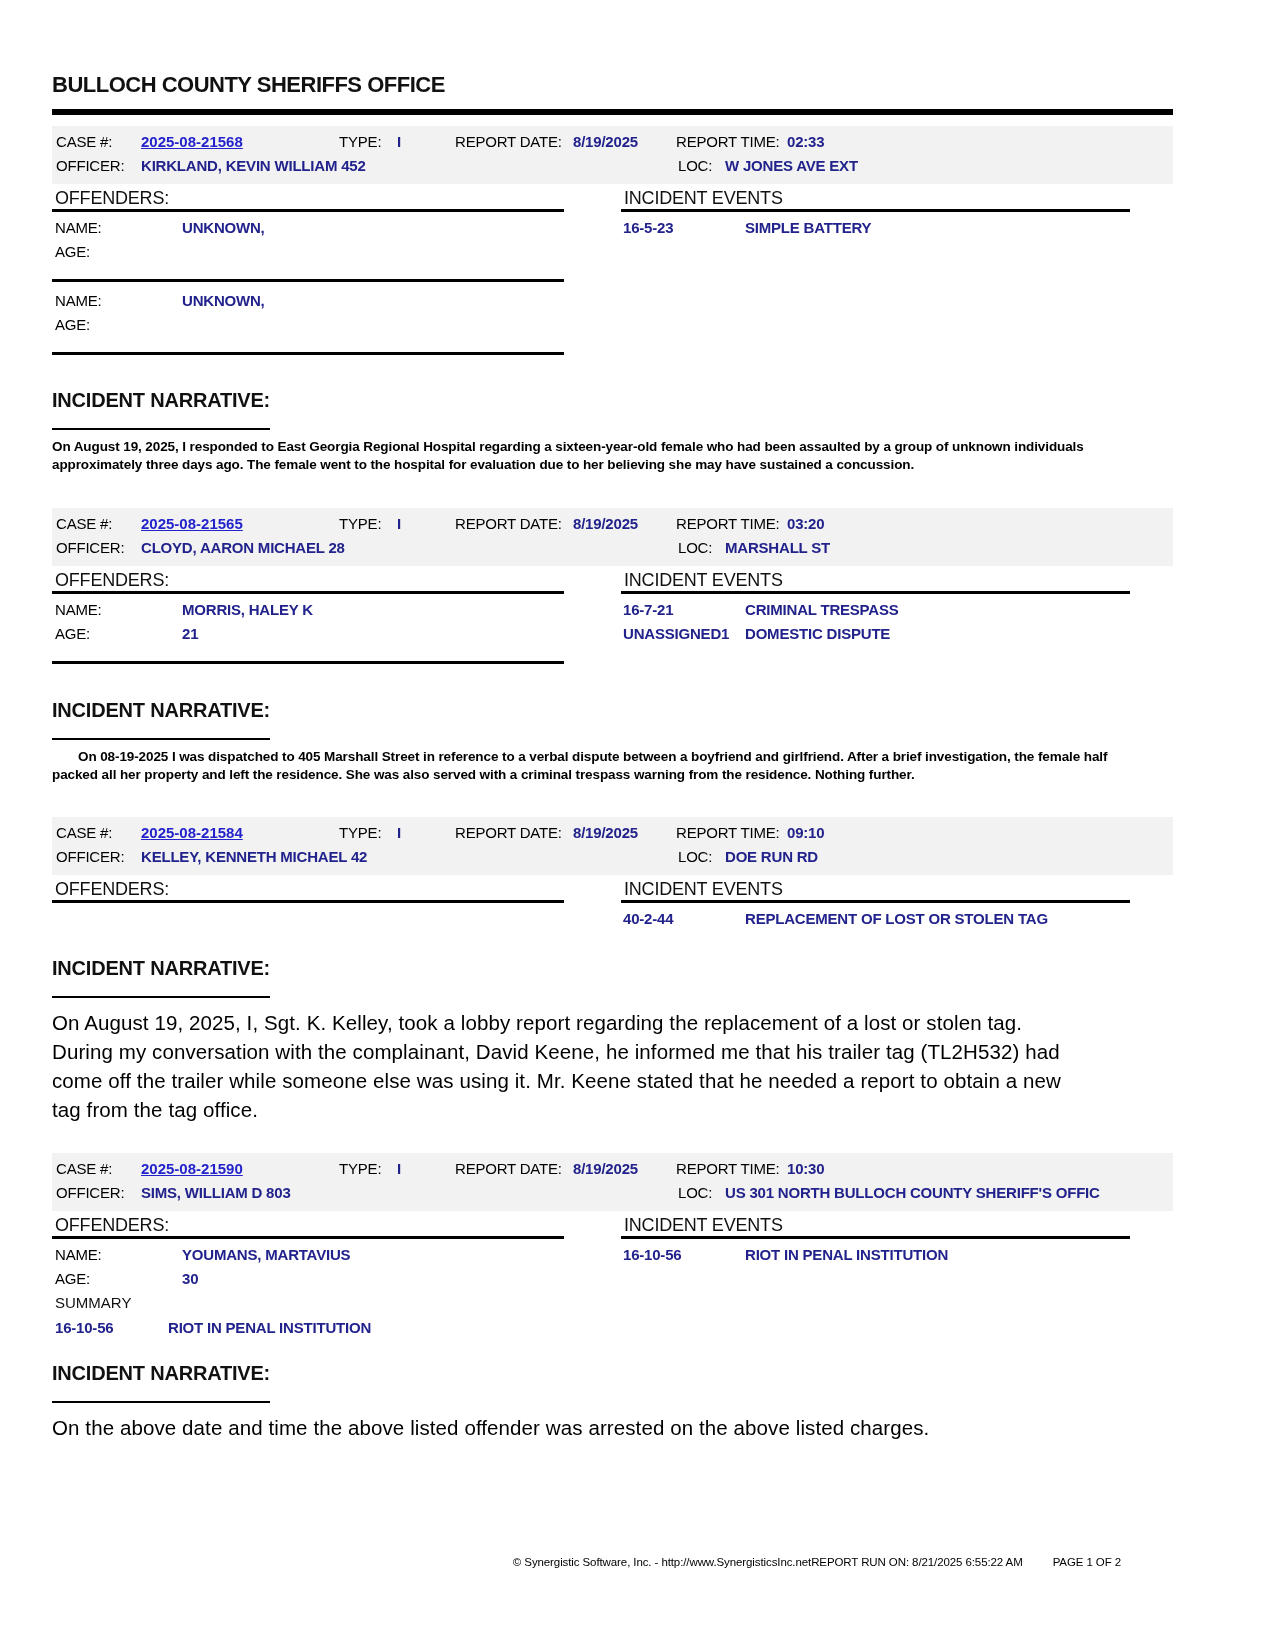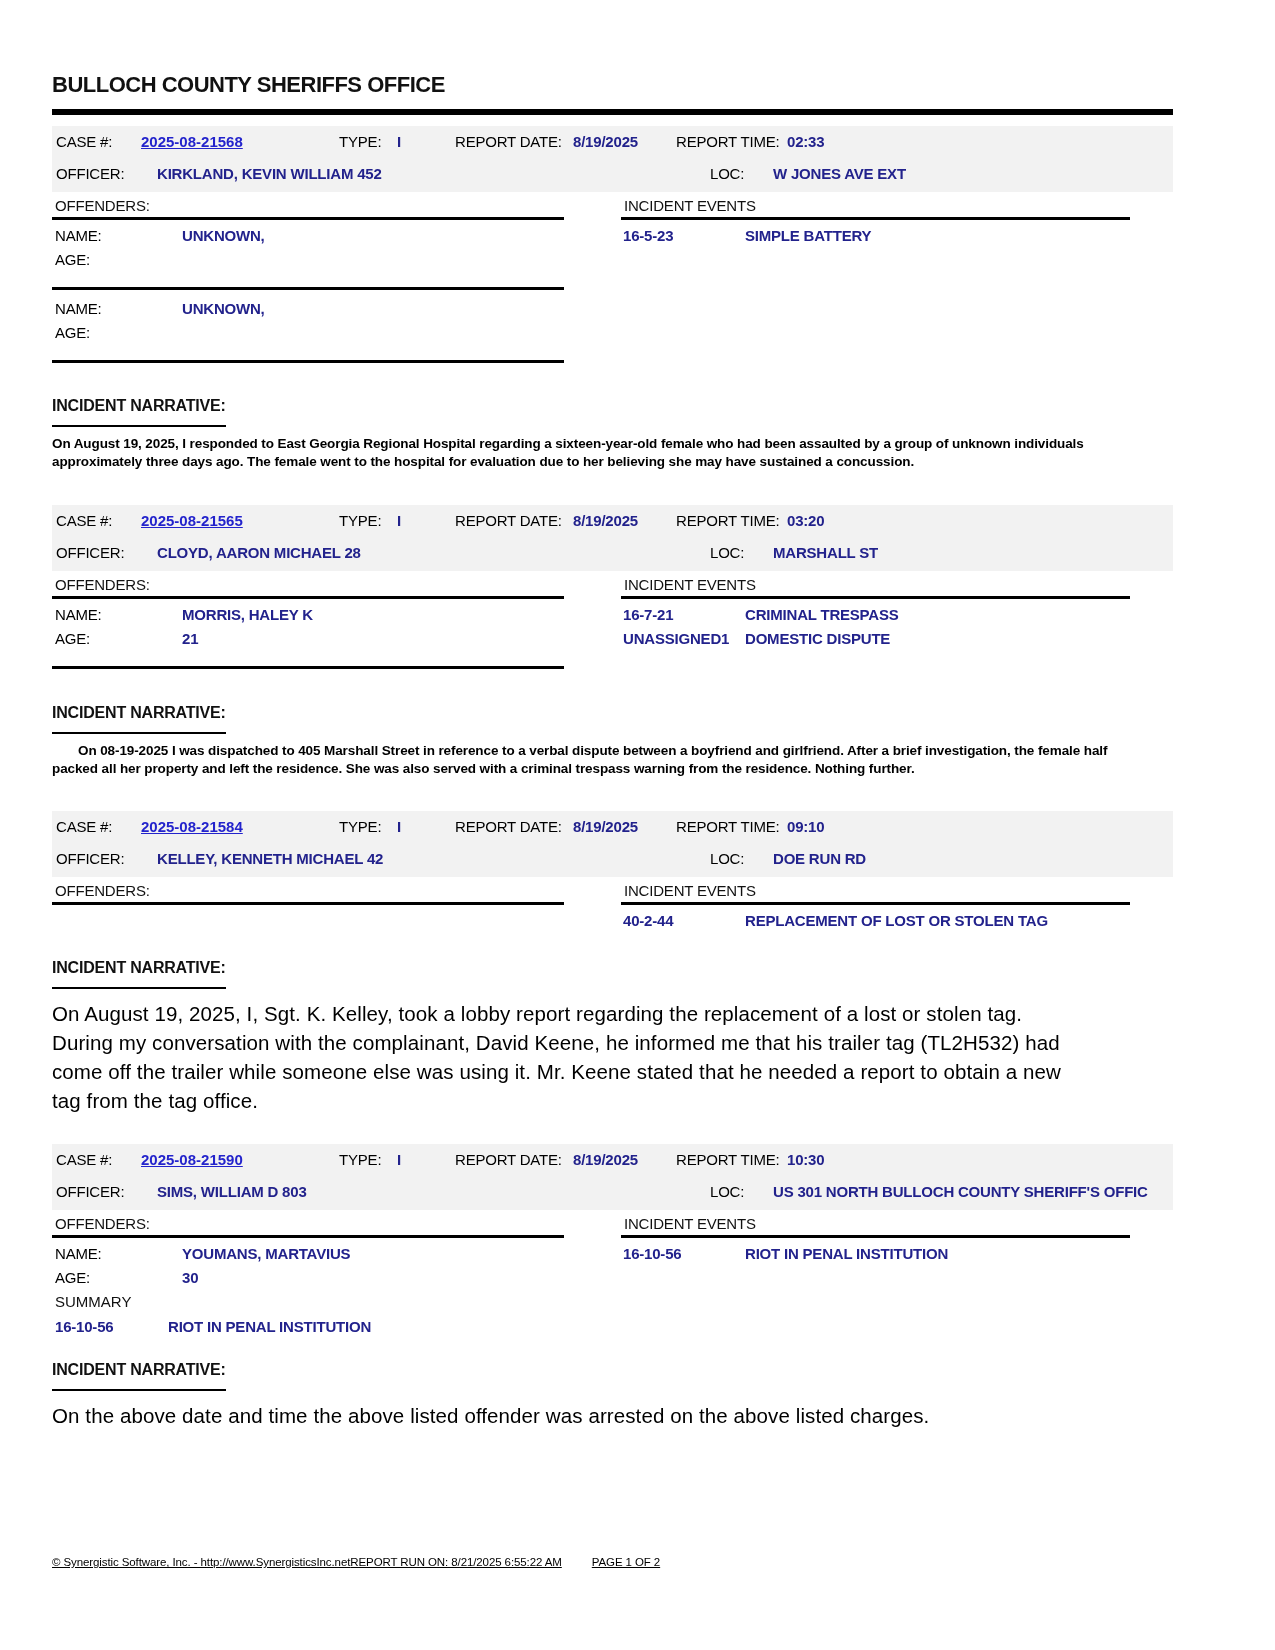--- a/index.html
+++ b/index.html
@@ -22,69 +22,69 @@
   
   .doc-header{display:flex;justify-content:space-between;align-items:flex-start;}
   .title-left{width:640px;font-size:22px;font-weight:bold;line-height:28px;letter-spacing:-0.5px;}
   .title-right{font-size:22px;font-weight:bold;letter-spacing:-0.5px;text-align:right;white-space:nowrap;}
   .thick-rule{height:6px;background:#000;margin-top:11px;}
 
   
   .case{margin-top:0;}
   .case-head{background:var(--header-bg);padding:8px 6px 10px 4px;}
   .ch-row{display:flex;align-items:flex-end;font-size:15px;line-height:16px;white-space:nowrap;}
-  .ch-row + .ch-row{margin-top:16px;gap:16px;}
+  .ch-row + .ch-row{margin-top:8px;}
   .lbl{color:#000;letter-spacing:-0.2px;}
   .val{color:var(--value-navy);font-weight:bold;letter-spacing:-0.2px;}
   .link{color:var(--link-blue);font-weight:bold;text-decoration:underline;cursor:pointer;}
   .w-caselbl{width:85px;flex:none;}
   .w-casenum{width:198px;flex:none;}
   .w-typelbl{width:58px;flex:none;}
   .w-typeval{width:58px;flex:none;}
   .w-rdatelbl{width:118px;flex:none;}
   .w-rdateval{width:103px;flex:none;}
   .w-rtimelbl{width:111px;flex:none;}
   .w-officer{width:537px;flex:none;}
   .w-loclbl{width:47px;flex:none;}
 
   
   .case-cols{display:flex;margin-top:6px;}
   .col-left{width:512px;flex:none;margin-right:57px;}
   .col-right{width:509px;flex:none;}
-  .col-title{font-size:15px;letter-spacing:-0.2px;line-height:16px;padding-left:3px;}
+  .col-title{font-size:18px;letter-spacing:-0.2px;line-height:16px;padding-left:3px;}
   .col-rule{height:3px;background:#000;margin-top:3px;}
   .kv{display:flex;font-size:15px;line-height:16px;margin-top:8px;padding-left:3px;gap:42px;}
   .kv .k{width:85px;flex:none;}
   .event-row{display:flex;font-size:15px;line-height:16px;margin-top:8px;padding-left:2px;}
   .event-row .code{width:122px;flex:none;}
   .charge-lbl{font-size:15px;line-height:16px;margin-top:8px;padding-left:3px;}
   .charge-row{display:flex;font-size:15px;line-height:16px;margin-top:9px;padding-left:3px;}
   .charge-row .code{width:113px;flex:none;}
   .sep{height:3px;background:#000;margin-top:19px;margin-bottom:11px;}
 
   
   .narrative{margin-top:26px;}
-  .nar-head{display:inline-block;font-size:16px;font-weight:bold;letter-spacing:-0.2px;border-bottom:2px solid #000;padding-bottom:10px;}
+  .nar-head{display:inline-block;font-size:20px;font-weight:bold;letter-spacing:-0.2px;border-bottom:2px solid #000;padding-bottom:16px;}
   .nar-text{margin-top:8px;color:#000;}
   .nar-text.small{font-size:13.5px;font-weight:bold;line-height:18px;letter-spacing:-0.1px;max-width:1068px;}
   .nar-text.small.indent{text-indent:26px;}
   .nar-text.large{font-size:20.5px;font-weight:normal;line-height:29px;max-width:1015px;margin-top:10px;letter-spacing:0.1px;}
 
   
   .case-2{margin-top:34px;}
   .case-3{margin-top:33px;}
   .case-4{margin-top:29px;}
   .case-3 .narrative{margin-top:30px;}
   .case-4 .narrative{margin-top:26px;}
 
   
   .doc-footer{
     position:absolute;left:52px;top:1556px;width:1069px;
-    display:flex;justify-content:flex-start;align-items:baseline;
-    font-size:11.5px;letter-spacing:-0.1px;color:#000;text-decoration:underline;
+    display:flex;justify-content:flex-end;align-items:baseline;
+    font-size:11.5px;letter-spacing:-0.1px;color:#000;
   }
   .footer-right{display:flex;gap:30px;white-space:nowrap;}
 </style>
 </head>
 <body>
 
 <div class="page">
   <div class="content">
 
     <div class="doc-header">

